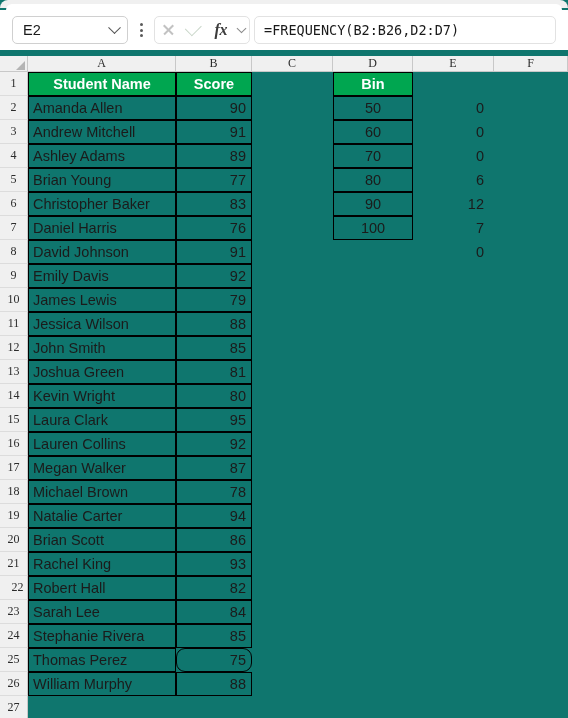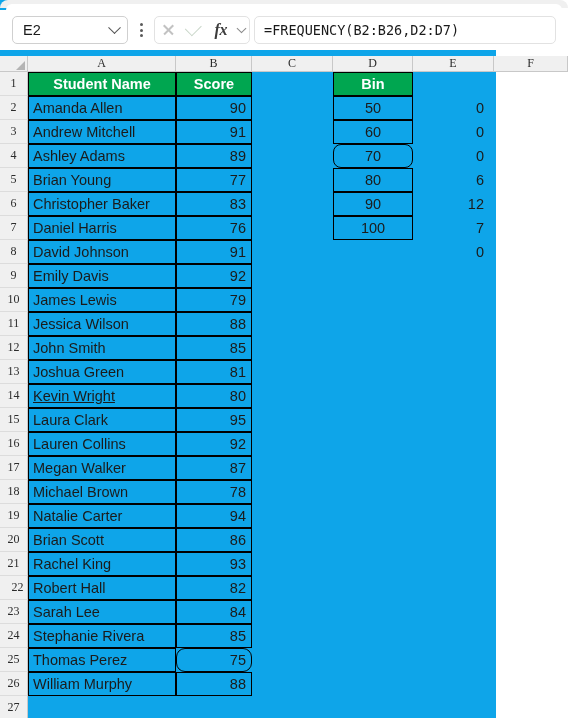--- a/index.html
+++ b/index.html
@@ -11,23 +11,23 @@
     width: 568px;
     height: 718px;
     overflow: hidden;
     font-family: "Liberation Sans", sans-serif;
     -webkit-font-smoothing: antialiased;
   }
 
   
   #app {
     position: relative;
-    width: 496px;
+    width: 568px;
     height: 718px;
-    background: #0ea5e9;
+    background: #0f766e;
   }
   .window-edge {
     position: absolute;
     top: 0; left: 0;
     width: 568px;
     height: 8px;
     background: #f0f0f0;
     border-top-left-radius: 8px;
     border-top-right-radius: 8px;
     box-sizing: border-box;
@@ -374,21 +374,21 @@
       <div class="cell bordered text" style="left: 28px; top: 208px; width: 148px; height: 24px;">Emily Davis</div>
       <div class="cell bordered num" style="left: 176px; top: 208px; width: 76px; height: 24px;">92</div>
       <div class="cell bordered text" style="left: 28px; top: 232px; width: 148px; height: 24px;">James Lewis</div>
       <div class="cell bordered num" style="left: 176px; top: 232px; width: 76px; height: 24px;">79</div>
       <div class="cell bordered text" style="left: 28px; top: 256px; width: 148px; height: 24px;">Jessica Wilson</div>
       <div class="cell bordered num" style="left: 176px; top: 256px; width: 76px; height: 24px;">88</div>
       <div class="cell bordered text" style="left: 28px; top: 280px; width: 148px; height: 24px;">John Smith</div>
       <div class="cell bordered num" style="left: 176px; top: 280px; width: 76px; height: 24px;">85</div>
       <div class="cell bordered text" style="left: 28px; top: 304px; width: 148px; height: 24px;">Joshua Green</div>
       <div class="cell bordered num" style="left: 176px; top: 304px; width: 76px; height: 24px;">81</div>
-      <div class="cell bordered text" style="left: 28px; top: 328px; width: 148px; height: 24px; text-decoration: underline;">Kevin Wright</div>
+      <div class="cell bordered text" style="left: 28px; top: 328px; width: 148px; height: 24px;">Kevin Wright</div>
       <div class="cell bordered num" style="left: 176px; top: 328px; width: 76px; height: 24px;">80</div>
       <div class="cell bordered text" style="left: 28px; top: 352px; width: 148px; height: 24px;">Laura Clark</div>
       <div class="cell bordered num" style="left: 176px; top: 352px; width: 76px; height: 24px;">95</div>
       <div class="cell bordered text" style="left: 28px; top: 376px; width: 148px; height: 24px;">Lauren Collins</div>
       <div class="cell bordered num" style="left: 176px; top: 376px; width: 76px; height: 24px;">92</div>
       <div class="cell bordered text" style="left: 28px; top: 400px; width: 148px; height: 24px;">Megan Walker</div>
       <div class="cell bordered num" style="left: 176px; top: 400px; width: 76px; height: 24px;">87</div>
       <div class="cell bordered text" style="left: 28px; top: 424px; width: 148px; height: 24px;">Michael Brown</div>
       <div class="cell bordered num" style="left: 176px; top: 424px; width: 76px; height: 24px;">78</div>
       <div class="cell bordered text" style="left: 28px; top: 448px; width: 148px; height: 24px;">Natalie Carter</div>
@@ -404,21 +404,21 @@
       <div class="cell bordered text" style="left: 28px; top: 568px; width: 148px; height: 24px;">Stephanie Rivera</div>
       <div class="cell bordered num" style="left: 176px; top: 568px; width: 76px; height: 24px;">85</div>
       <div class="cell bordered text" style="left: 28px; top: 592px; width: 148px; height: 24px;">Thomas Perez</div>
       <div class="cell bordered num" style="left: 176px; top: 592px; width: 76px; height: 24px; border-radius: 9px;">75</div>
       <div class="cell bordered text" style="left: 28px; top: 616px; width: 148px; height: 24px;">William Murphy</div>
       <div class="cell bordered num" style="left: 176px; top: 616px; width: 76px; height: 24px;">88</div>
       <div class="cell bordered ctr" style="left: 333px; top: 40px; width: 80px; height: 24px;">50</div>
       <div class="cell plain-num" style="left: 413px; top: 40px; width: 81px; height: 24px;">0</div>
       <div class="cell bordered ctr" style="left: 333px; top: 64px; width: 80px; height: 24px;">60</div>
       <div class="cell plain-num" style="left: 413px; top: 64px; width: 81px; height: 24px;">0</div>
-      <div class="cell bordered ctr" style="left: 333px; top: 88px; width: 80px; height: 24px; border-radius: 8px;">70</div>
+      <div class="cell bordered ctr" style="left: 333px; top: 88px; width: 80px; height: 24px;">70</div>
       <div class="cell plain-num" style="left: 413px; top: 88px; width: 81px; height: 24px;">0</div>
       <div class="cell bordered ctr" style="left: 333px; top: 112px; width: 80px; height: 24px;">80</div>
       <div class="cell plain-num" style="left: 413px; top: 112px; width: 81px; height: 24px;">6</div>
       <div class="cell bordered ctr" style="left: 333px; top: 136px; width: 80px; height: 24px;">90</div>
       <div class="cell plain-num" style="left: 413px; top: 136px; width: 81px; height: 24px;">12</div>
       <div class="cell bordered ctr" style="left: 333px; top: 160px; width: 80px; height: 24px;">100</div>
       <div class="cell plain-num" style="left: 413px; top: 160px; width: 81px; height: 24px;">7</div>
       <div class="cell plain-num" style="left: 413px; top: 184px; width: 81px; height: 24px;">0</div>
     </div>
 

